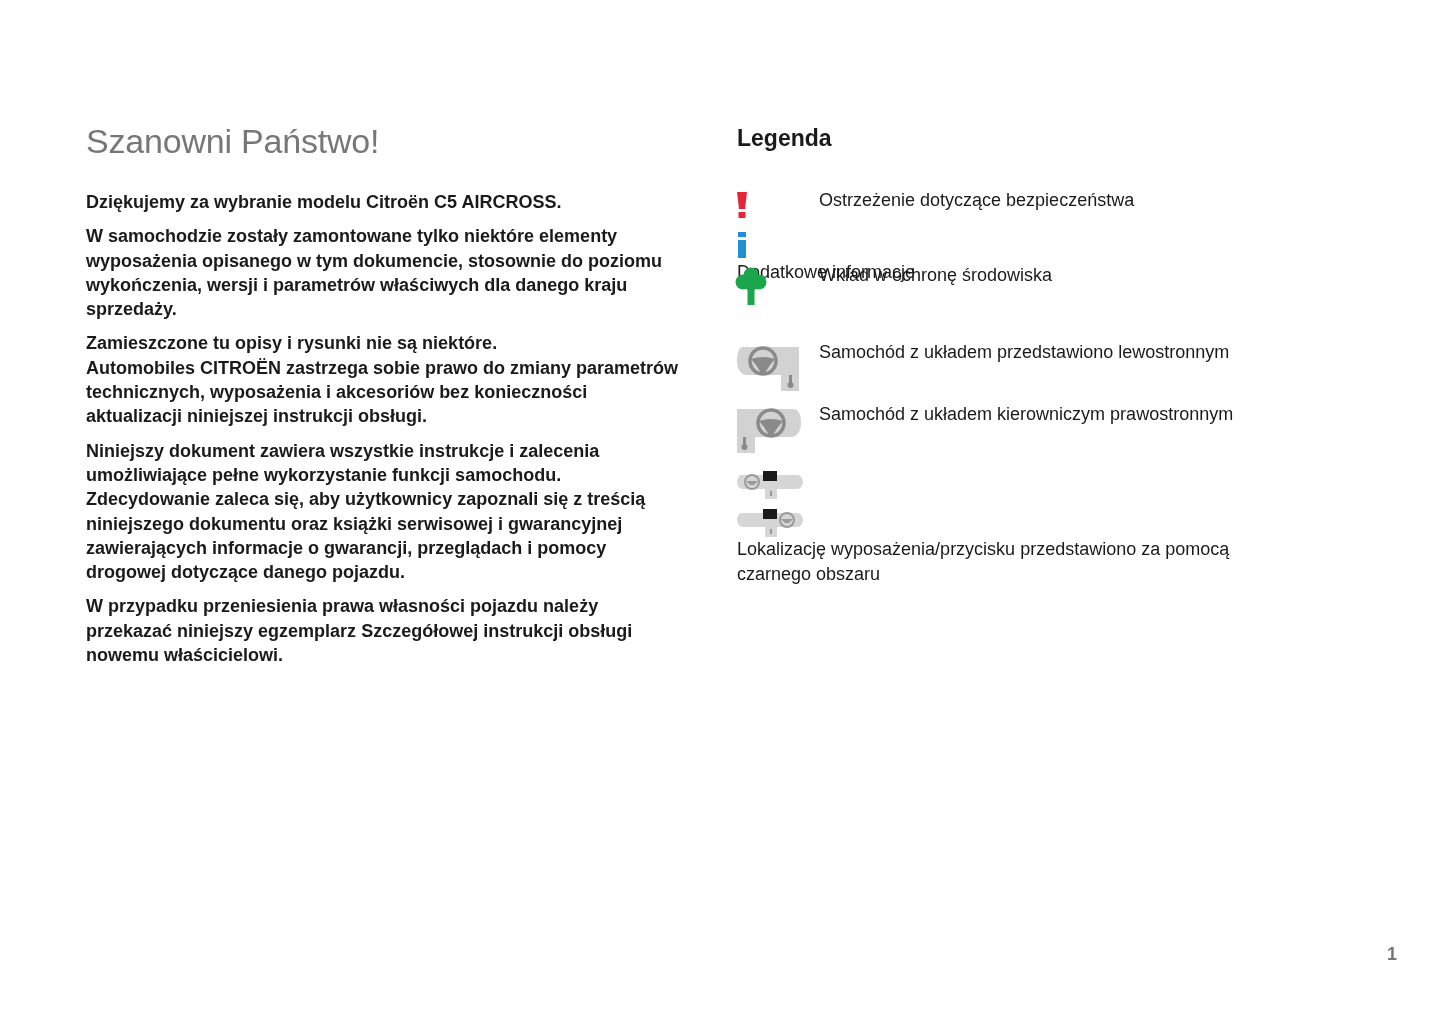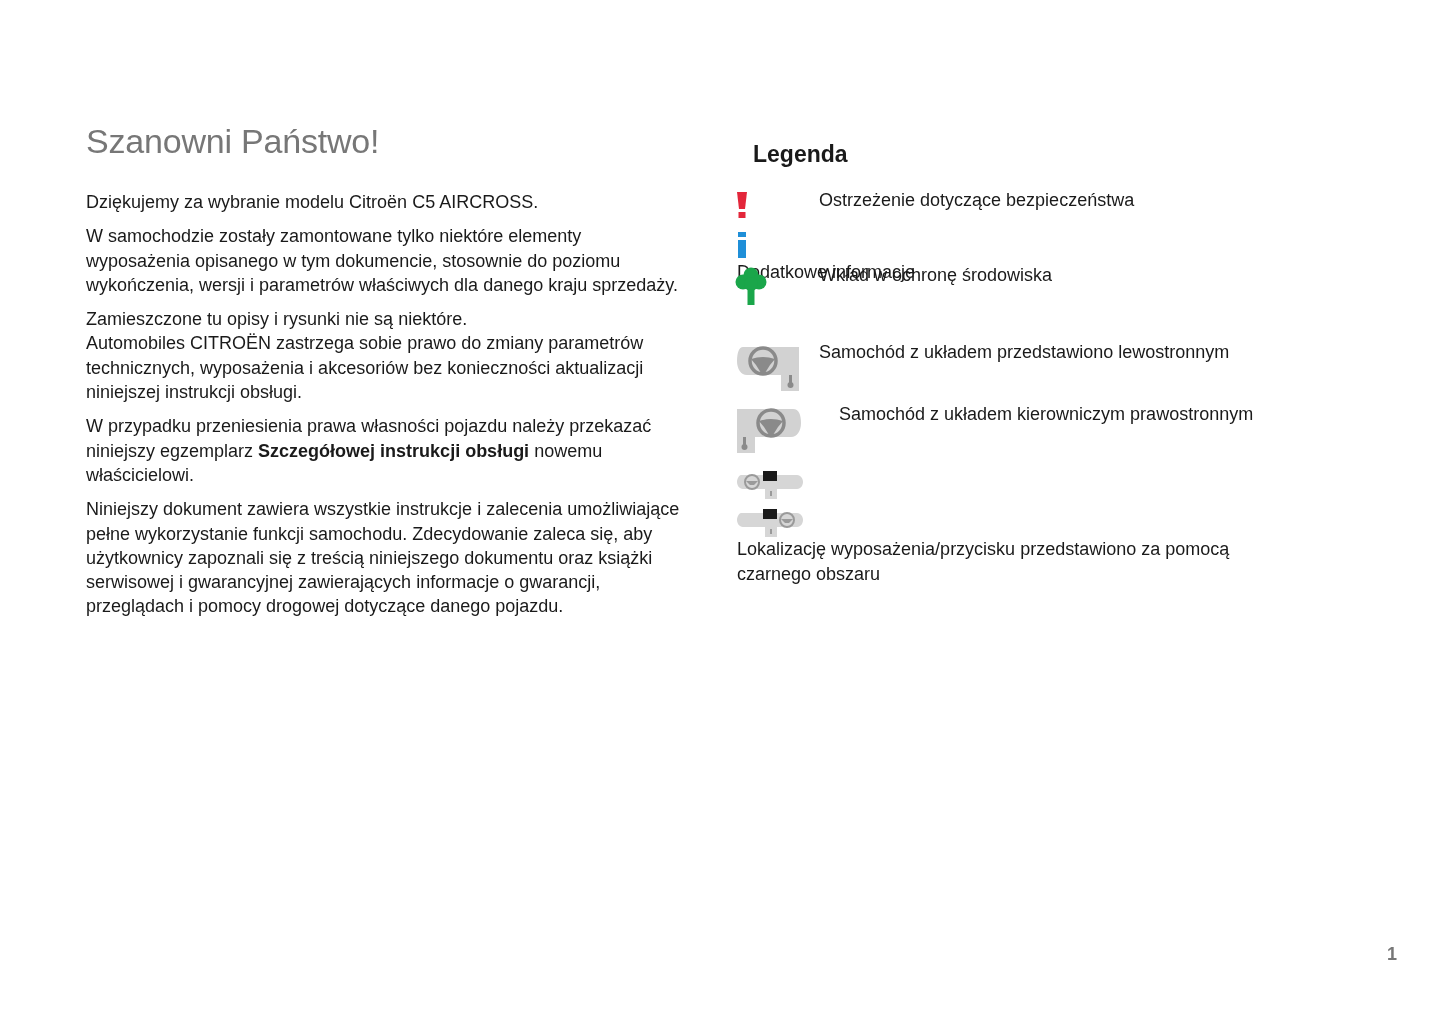--- a/index.html
+++ b/index.html
@@ -1,43 +1,43 @@
 <!DOCTYPE html>
 <html><head>
 <meta charset="utf-8">
 <style>
   html, body { margin:0; padding:0; background:#ffffff; }
   body { width:1445px; height:1019px; position:relative; overflow:hidden;
          font-family:"Liberation Sans", sans-serif; color:#1a1a1a; }
   .title { position:absolute; left:86px; top:122px; font-size:34px; color:#777777;
            font-weight:normal; margin:0; letter-spacing:-0.2px; }
   .left-col { position:absolute; left:86px; top:190px; width:600px; font-size:18px; line-height:24.3px; }
-  .left-col p { margin:0 0 10px 0; }
-  .legend-title { position:absolute; left:737px; top:125px; font-size:23px; font-weight:bold; margin:16px; color:#1a1a1a; }
+  .left-col p { margin:0 0 10px 0;font-weight:bold; }
+  .legend-title { position:absolute; left:737px; top:125px; font-size:23px; font-weight:bold; margin:0; color:#1a1a1a; }
   .legend-row { position:absolute; left:737px; display:flex; }
   .legend-icon { width:82px; flex:none; position:relative; }
   .legend-text { font-size:18px; line-height:24.5px; width:530px; }
   .ico-excl { position:absolute; left:0; top:4px; width:10px; height:26px; }
   .ico-info { position:absolute; left:0; top:4px; width:10px; height:26px; }
   .page-num { position:absolute; left:1387px; top:944px; font-size:18px; font-weight:bold; color:#777777; }
 </style>
 </head>
 <body>
 
 <h1 class="title">Szanowni Państwo!</h1>
 
 <div class="left-col">
   <p>Dziękujemy za wybranie modelu Citroën C5 AIRCROSS.</p>
   <p>W samochodzie zostały zamontowane tylko niektóre elementy wyposażenia opisanego w tym dokumencie, stosownie do poziomu wykończenia, wersji i parametrów właściwych dla danego kraju sprzedaży.</p>
   <p>
     <span>Zamieszczone tu opisy i rysunki nie są niektóre.</span><br>
     <span>Automobiles CITROËN zastrzega sobie prawo do zmiany parametrów technicznych, wyposażenia i akcesoriów bez konieczności aktualizacji niniejszej instrukcji obsługi.</span>
   </p>
+  <p>Niniejszy dokument zawiera wszystkie instrukcje i zalecenia umożliwiające pełne wykorzystanie funkcji samochodu. Zdecydowanie zaleca się, aby użytkownicy zapoznali się z treścią niniejszego dokumentu oraz książki serwisowej i gwarancyjnej zawierających informacje o gwarancji, przeglądach i pomocy drogowej dotyczące danego pojazdu.</p>
   <p><span>W przypadku przeniesienia prawa własności pojazdu należy przekazać niniejszy egzemplarz </span><b>Szczegółowej instrukcji obsługi</b><span> nowemu właścicielowi.</span></p>
-  <p>Niniejszy dokument zawiera wszystkie instrukcje i zalecenia umożliwiające pełne wykorzystanie funkcji samochodu. Zdecydowanie zaleca się, aby użytkownicy zapoznali się z treścią niniejszego dokumentu oraz książki serwisowej i gwarancyjnej zawierających informacje o gwarancji, przeglądach i pomocy drogowej dotyczące danego pojazdu.</p>
 </div>
 
 <h2 class="legend-title">Legenda</h2>
 
 <div class="legend-row" style="top:188px;justify-content:center;">
   <div class="legend-icon" style="height:32px;">
     <svg class="ico-excl" viewBox="0 0 10 26">
       <polygon points="0,0 10,0 8,17 2,17" fill="#e3263a"></polygon>
       <rect x="1.5" y="20" width="7" height="6" fill="#e3263a"></rect>
     </svg>
@@ -74,21 +74,21 @@
       <path d="M6,2 H62 V46 H44 V30 H10 C4,30 0,24 0,16 C0,8 2,2 6,2 Z" fill="#d2d2d2"></path>
       <circle cx="26" cy="16" r="13" fill="none" stroke="#8a8a8a" stroke-width="3.5"></circle>
       <path d="M14,14 Q26,10 38,14 L33,20 L28,28 H24 L19,20 Z" fill="#8a8a8a"></path>
       <rect x="52" y="30" width="3" height="9" fill="#8a8a8a"></rect>
       <circle cx="53.5" cy="40" r="3" fill="#8a8a8a"></circle>
     </svg>
   </div>
   <div class="legend-text">Samochód z układem przedstawiono lewostronnym</div>
 </div>
 
-<div class="legend-row" style="top:402px;gap:20px;">
+<div class="legend-row" style="top:402px;">
   <div class="legend-icon" style="height:55px;">
     <svg style="position:absolute;left:0;top:5px;" width="64" height="48" viewBox="0 0 64 48">
       <path d="M0,2 H56 C62,2 64,8 64,16 C64,24 60,30 54,30 H18 V46 H0 Z" fill="#d2d2d2"></path>
       <circle cx="34" cy="16" r="13" fill="none" stroke="#8a8a8a" stroke-width="3.5"></circle>
       <path d="M22,14 Q34,10 46,14 L41,20 L36,28 H32 L27,20 Z" fill="#8a8a8a"></path>
       <rect x="6" y="30" width="3" height="9" fill="#8a8a8a"></rect>
       <circle cx="7.5" cy="40" r="3" fill="#8a8a8a"></circle>
     </svg>
   </div>
   <div class="legend-text">Samochód z układem kierowniczym prawostronnym</div>

